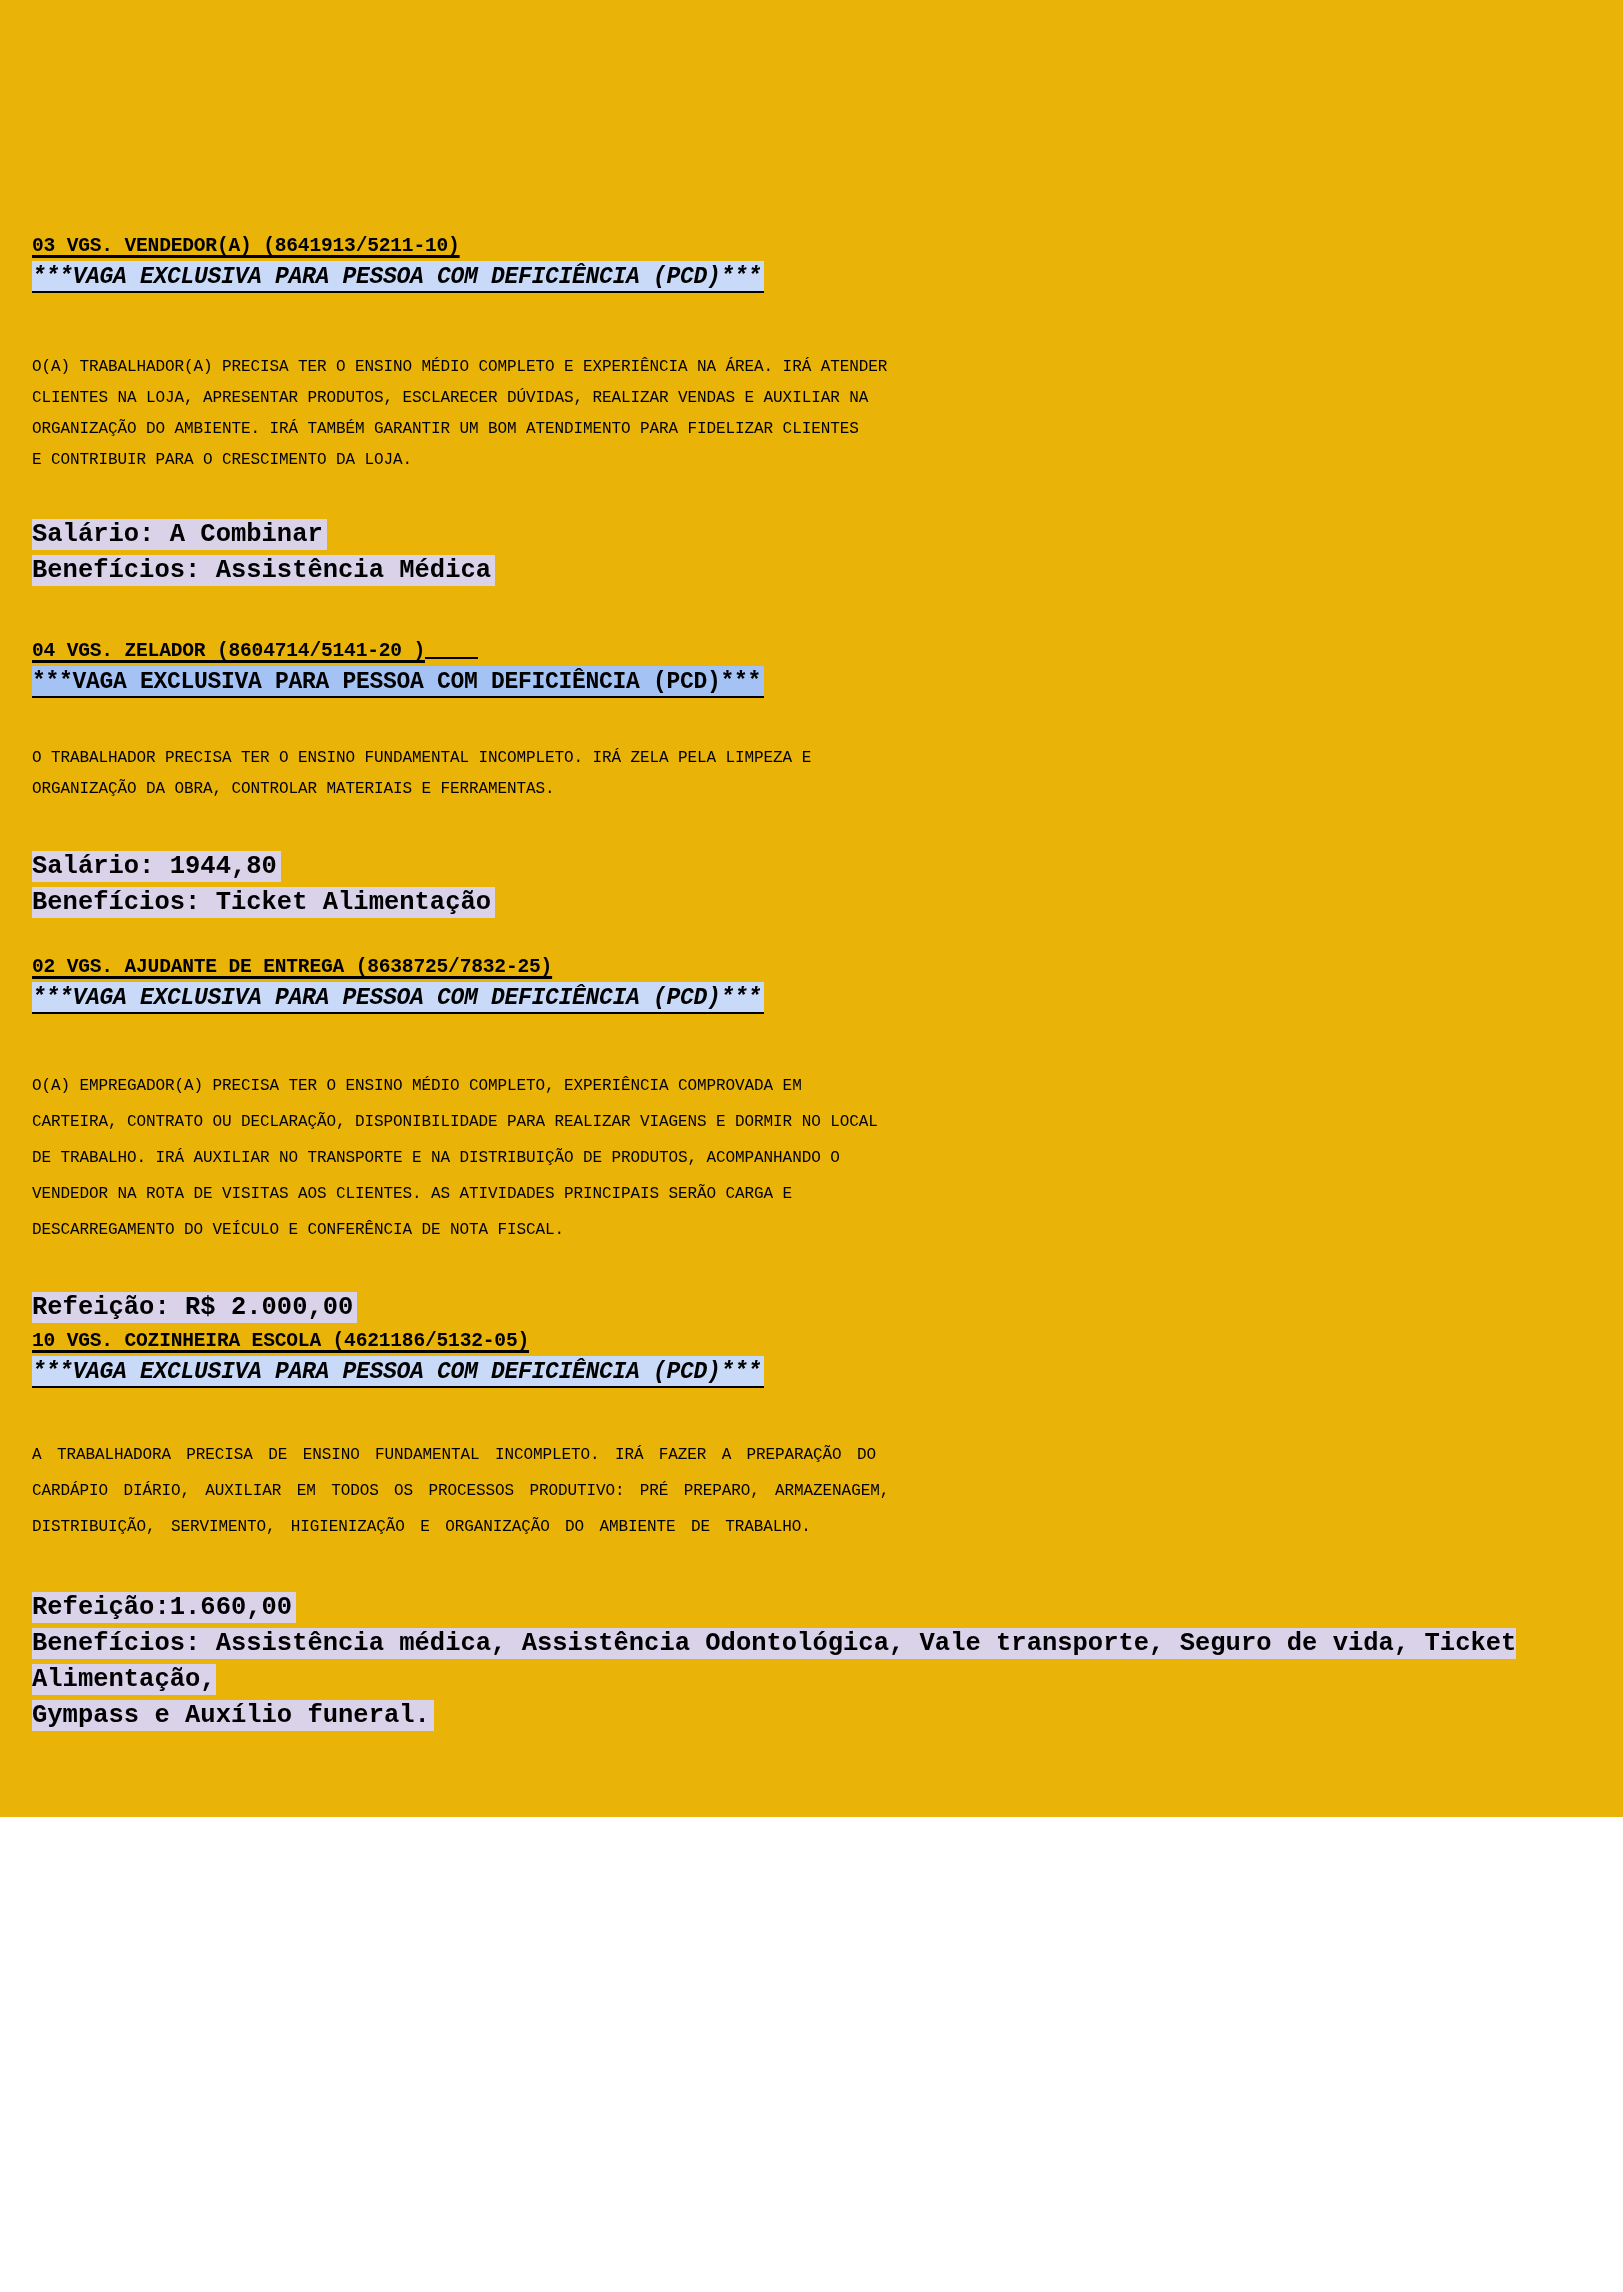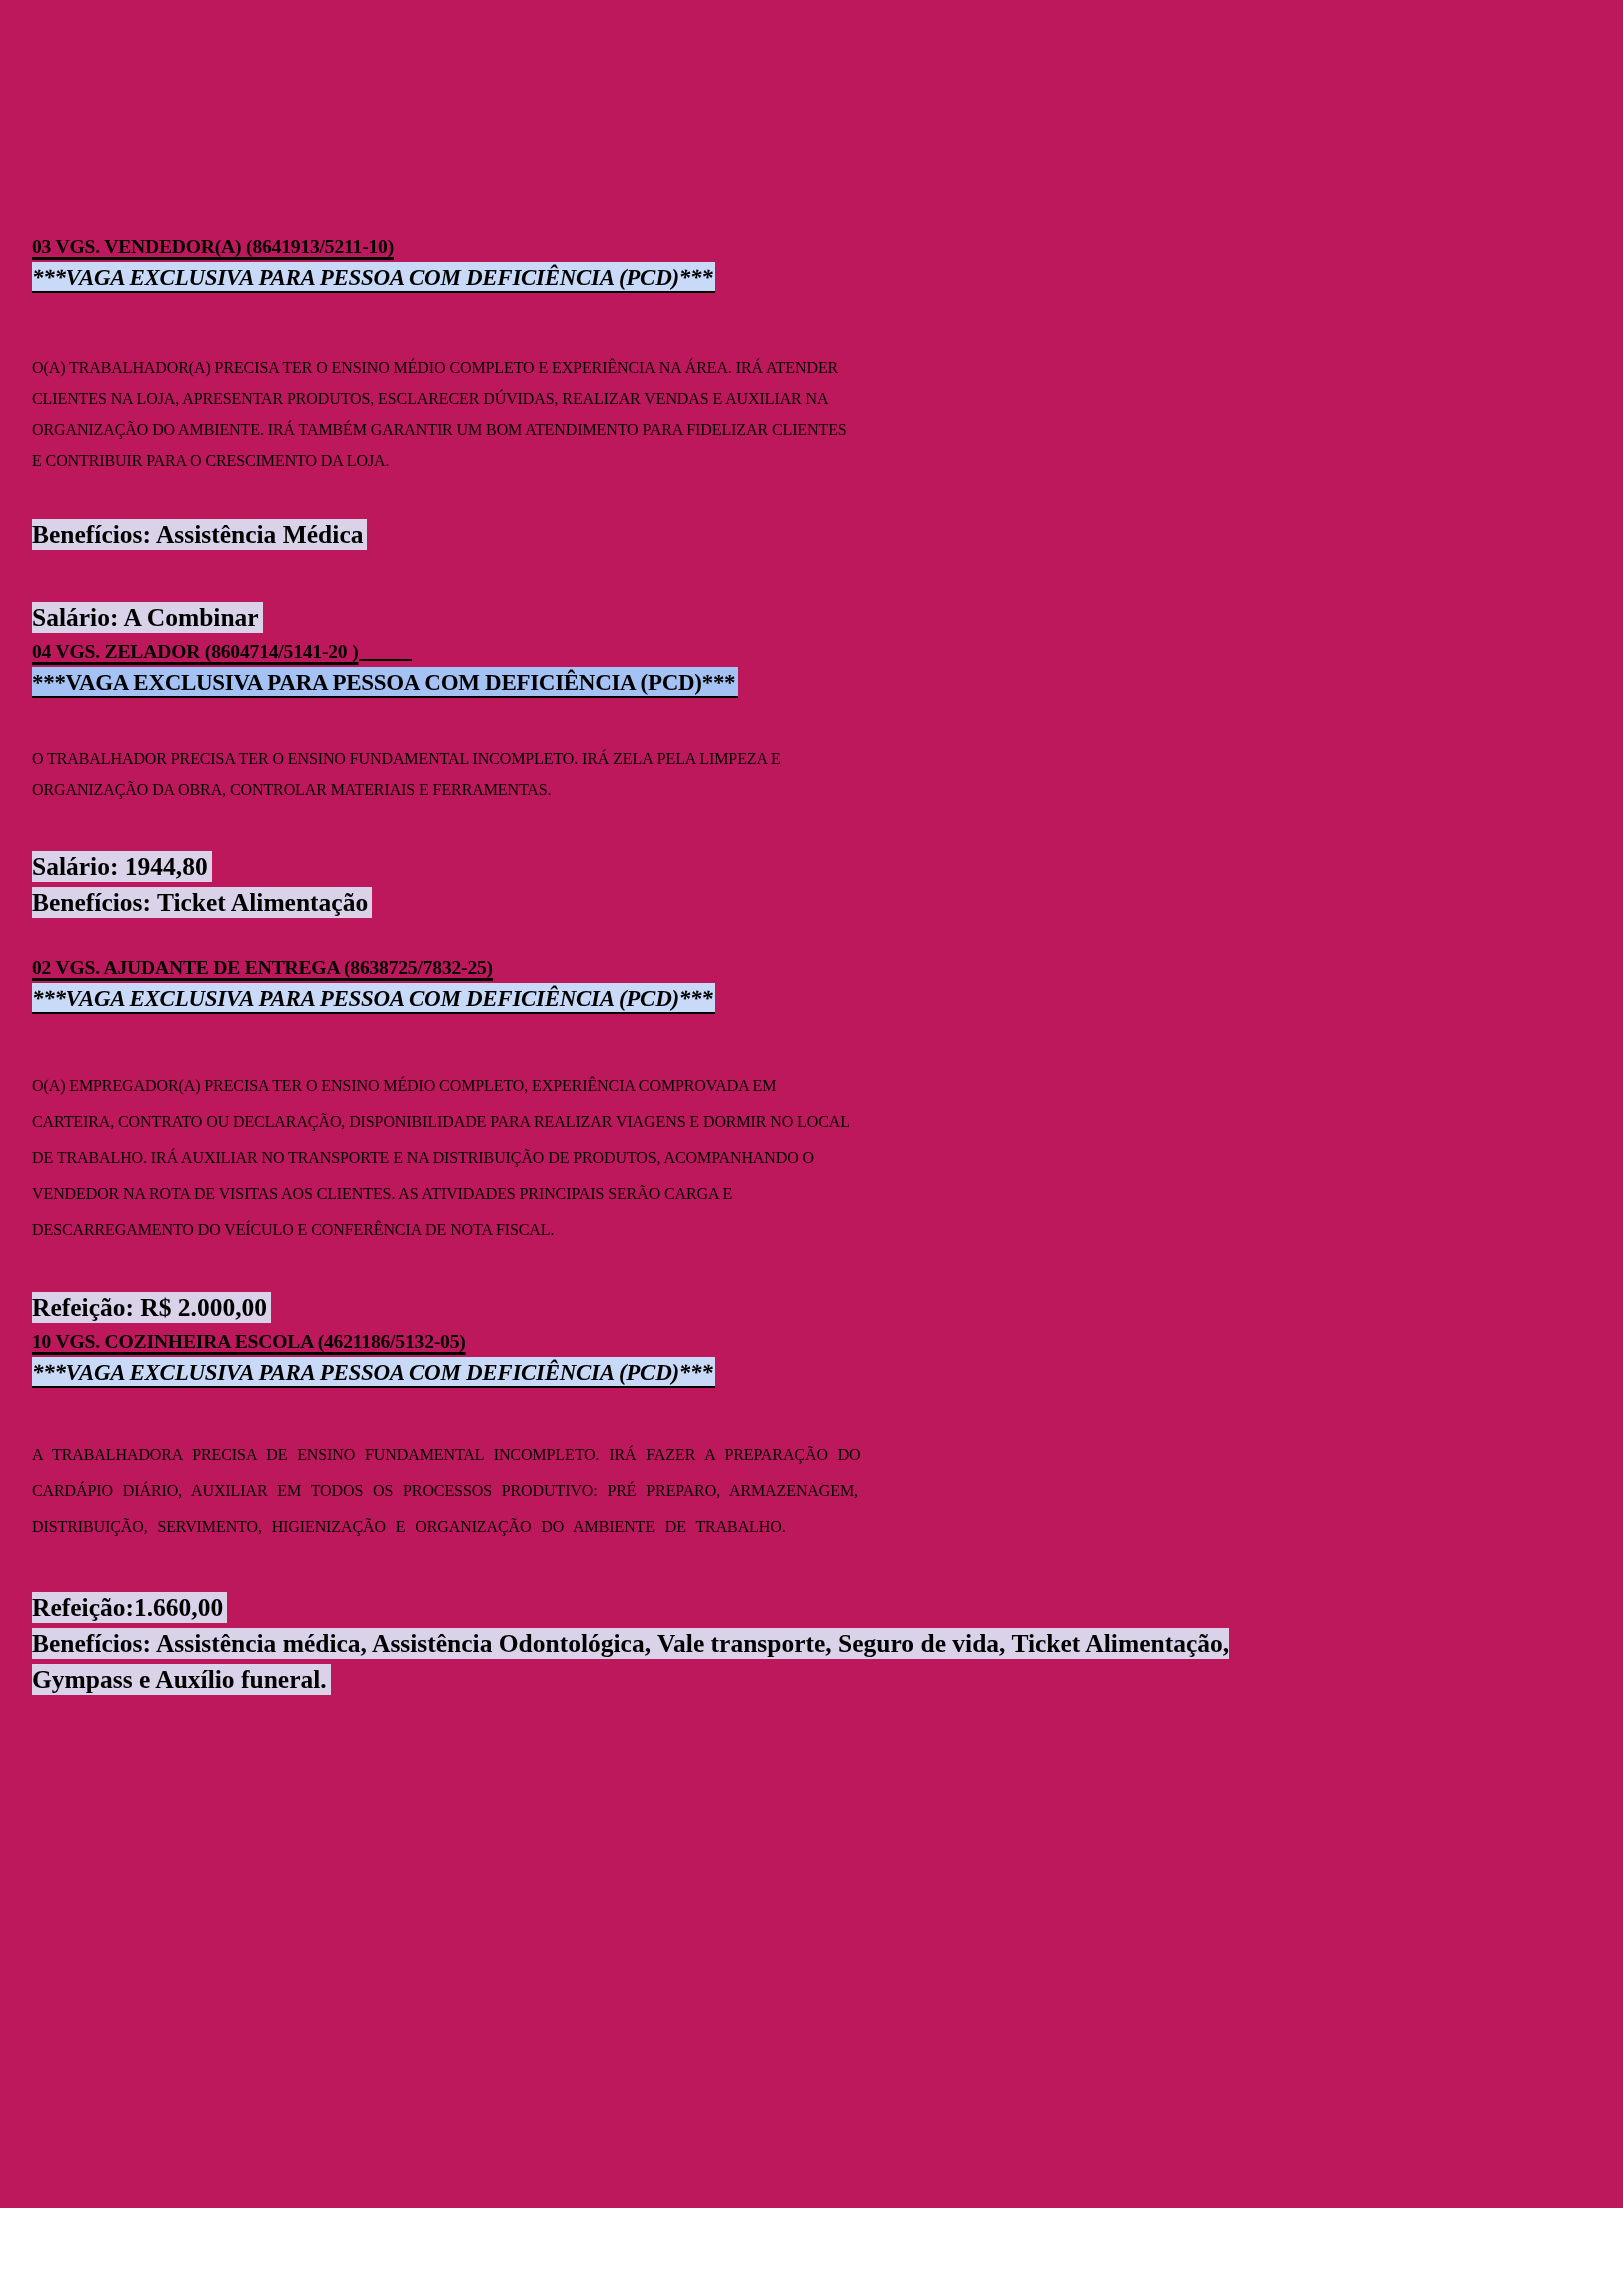--- a/index.html
+++ b/index.html
@@ -1,22 +1,22 @@
 <!DOCTYPE html>
 <html><head>
 <meta charset="utf-8">
 <style>
   html, body { margin: 0; padding: 0; background: #ffffff; }
   .page {
     position: relative;
     width: 1623px;
-    height: 2208px;
-    background: #be185d;
+    height: 1817px;
+    background: #eab308;
     overflow: hidden;
-    font-family: Liberation Serif, serif;
+    font-family: Liberation Mono, monospace;
     color: #000000;
     box-sizing: border-box;
     padding: 231px 29px 0 32px;
   }
   .job-title {
     font-size: 19.6px;
     font-weight: bold;
     line-height: 31px;
     margin: 0;
     text-decoration: underline;
@@ -86,25 +86,25 @@
 
   <section>
     <h2 class="job-title">03 VGS. VENDEDOR(A) (8641913/5211-10)</h2>
     <div class="pcd-line gap-pcd-1">
       <span class="pcd pcd-italic hl-blue-light">***VAGA EXCLUSIVA PARA PESSOA COM DEFICIÊNCIA (PCD)***</span>
     </div>
     <p class="desc lh32 gap-desc-1">O(A) TRABALHADOR(A) PRECISA TER O ENSINO MÉDIO COMPLETO E EXPERIÊNCIA NA ÁREA. IRÁ ATENDER
 CLIENTES NA LOJA, APRESENTAR PRODUTOS, ESCLARECER DÚVIDAS, REALIZAR VENDAS E AUXILIAR NA
 ORGANIZAÇÃO DO AMBIENTE. IRÁ TAMBÉM GARANTIR UM BOM ATENDIMENTO PARA FIDELIZAR CLIENTES
 E CONTRIBUIR PARA O CRESCIMENTO DA LOJA.</p>
+    <div class="meta">
+      <span class="hl-lav">Salário: A Combinar</span>
+    </div>
     <div class="meta gap-meta-1">
       <span class="hl-lav">Benefícios: Assistência Médica</span>
-    </div>
-    <div class="meta">
-      <span class="hl-lav">Salário: A Combinar</span>
     </div>
   </section>
 
   <section>
     <h2 class="job-title"><span>04 VGS. ZELADOR (8604714/5141-20 )</span><span class="title-ext"></span></h2>
     <div class="pcd-line gap-pcd-2">
       <span class="pcd hl-blue-strong">***VAGA EXCLUSIVA PARA PESSOA COM DEFICIÊNCIA (PCD)***</span>
     </div>
     <p class="desc lh32 gap-desc-2">O TRABALHADOR PRECISA TER O ENSINO FUNDAMENTAL INCOMPLETO. IRÁ ZELA PELA LIMPEZA E
 ORGANIZAÇÃO DA OBRA, CONTROLAR MATERIAIS E FERRAMENTAS.</p>

